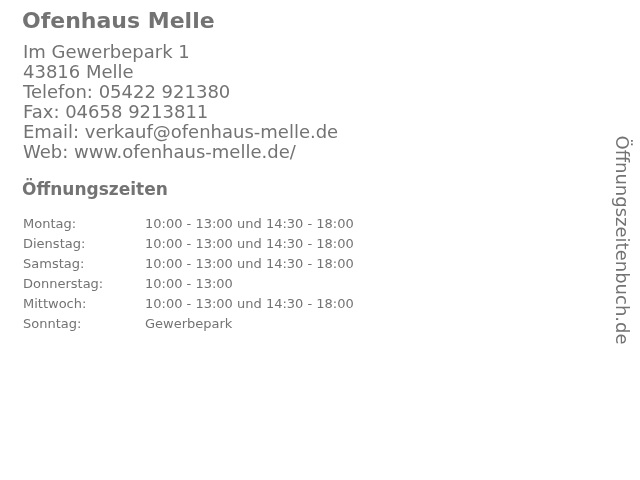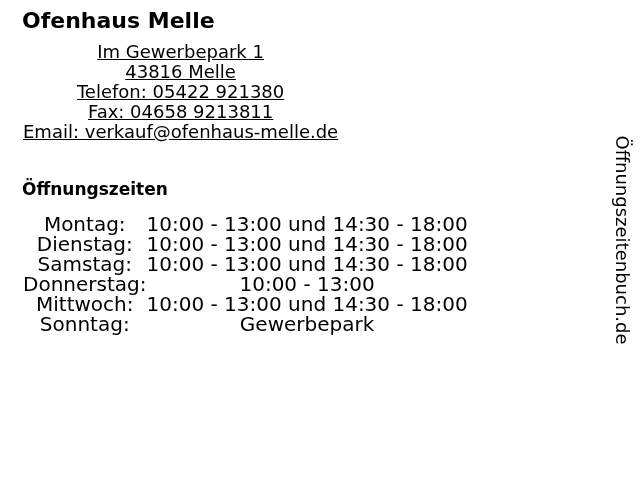--- a/index.html
+++ b/index.html
@@ -2,56 +2,55 @@
 <html><head>
 <meta charset="utf-8">
 <style>
   * { margin: 0; padding: 0; box-sizing: border-box; }
   html, body { background: #ffffff; }
   .page {
     position: relative;
     width: 640px;
     height: 480px;
     background: #ffffff;
-    color: #000000;
+    color: #737373;
     font-family: "DejaVu Sans", "Liberation Sans", sans-serif;
     overflow: hidden;
-    text-align: center;
   }
   .title {
     position: absolute;
     left: 22px;
     top: 8px;
     font-size: 22px;
     font-weight: bold;
     line-height: 26px;
     white-space: nowrap;
   }
   .contact {
     position: absolute;
     left: 23px;
     top: 42px;
     font-size: 18px;
     line-height: 20px;
   }
-  .contact div { white-space: nowrap; text-decoration: underline; }
+  .contact div { white-space: nowrap; }
   .hours-heading {
     position: absolute;
     left: 22px;
     top: 177px;
     font-size: 17px;
     font-weight: bold;
     line-height: 24px;
     white-space: nowrap;
   }
   .hours {
     position: absolute;
     left: 23px;
     top: 214px;
-    font-size: 20px;
+    font-size: 13px;
     line-height: 20px;
     border-collapse: collapse;
   }
   .hours td {
     padding: 0;
     vertical-align: top;
     white-space: nowrap;
   }
   .hours td.day { width: 122px; }
   .watermark {
@@ -70,20 +69,21 @@
 <div class="page">
 
   <h1 class="title">Ofenhaus Melle</h1>
 
   <div class="contact">
     <div>Im Gewerbepark 1</div>
     <div>43816 Melle</div>
     <div>Telefon: 05422 921380</div>
     <div>Fax: 04658 9213811</div>
     <div>Email: verkauf@ofenhaus-melle.de</div>
+    <div>Web: www.ofenhaus-melle.de/</div>
   </div>
 
   <h2 class="hours-heading">Öffnungszeiten</h2>
 
   <table class="hours">
     <tbody>
       <tr>
         <td class="day">Montag:</td>
         <td class="time">10:00 - 13:00 und 14:30 - 18:00</td>
       </tr>

